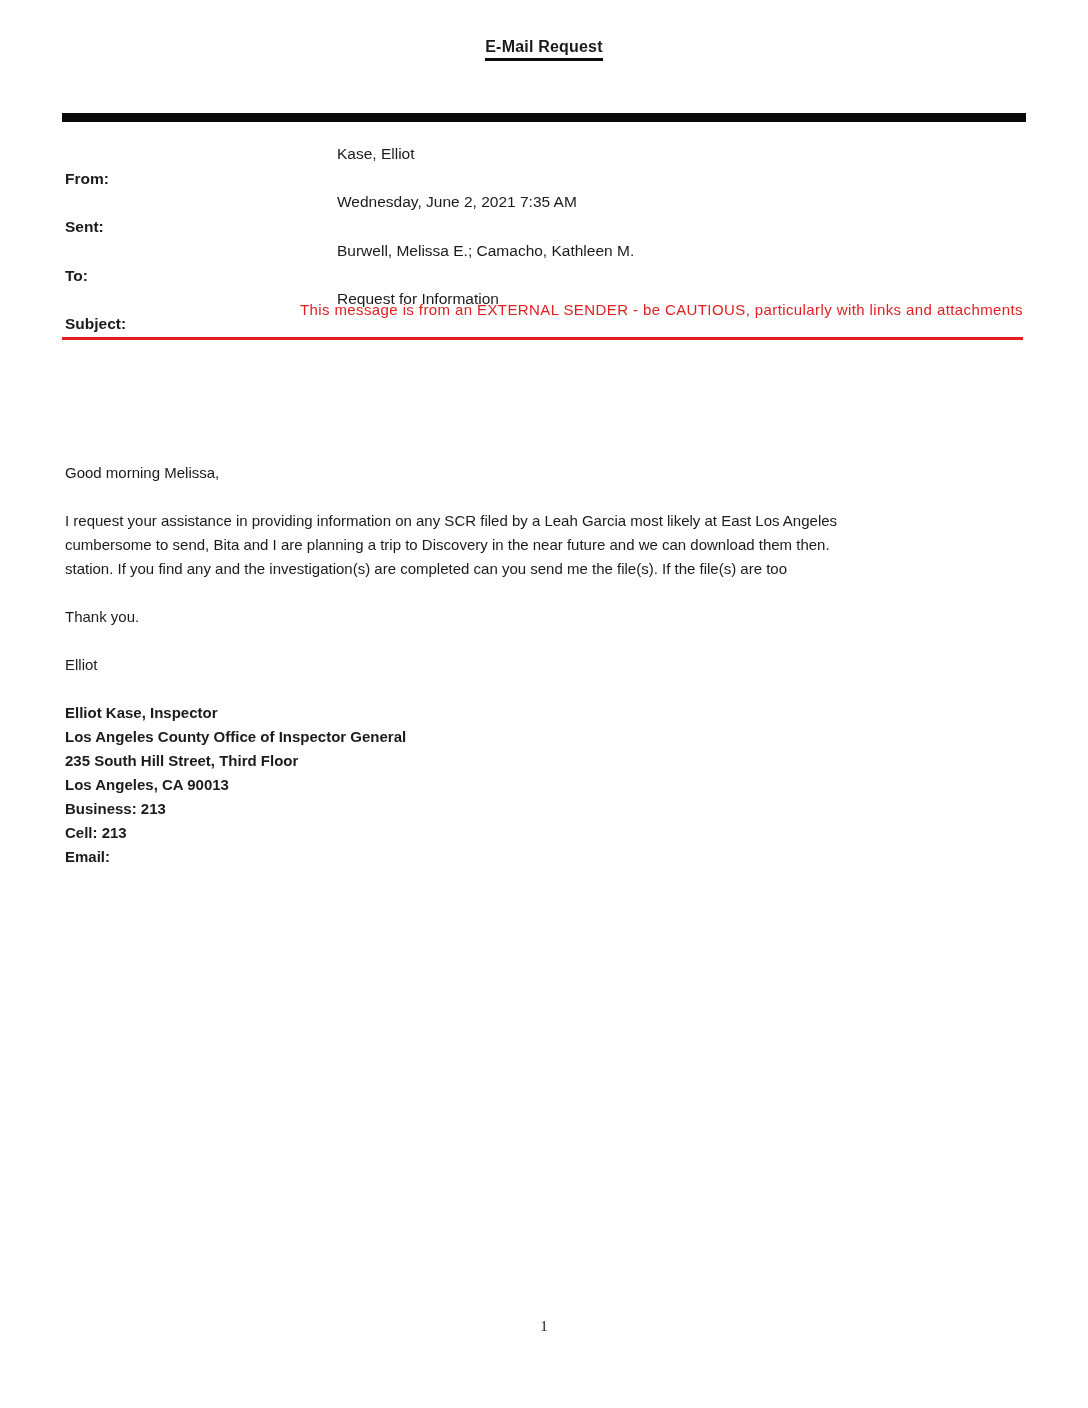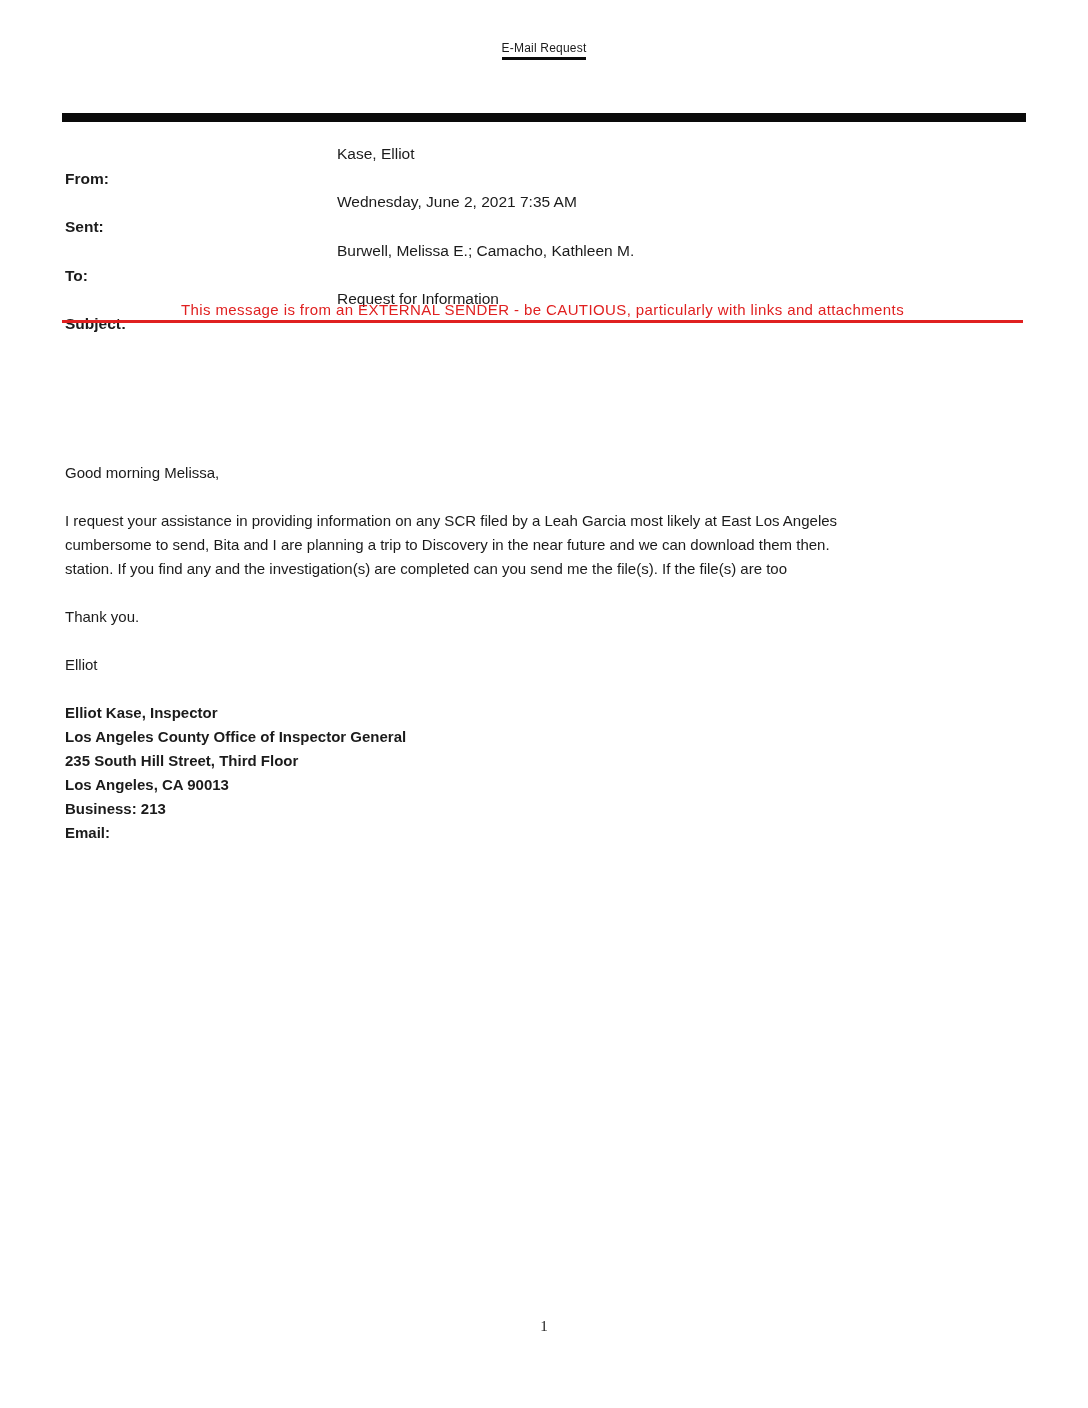--- a/index.html
+++ b/index.html
@@ -17,22 +17,22 @@
   }
   .doc-title-wrap {
     position: absolute;
     top: 38px;
     left: 0;
     width: 100%;
     text-align: center;
   }
   .doc-title {
     display: inline-block;
-    font-size: 12px;
-    font-weight: normal;
+    font-size: 16px;
+    font-weight: bold;
     letter-spacing: 0.2px;
     border-bottom: 3px solid #0a0a0a;
     padding-bottom: 2px;
   }
   .top-rule {
     position: absolute;
     top: 113px;
     left: 62px;
     width: 964px;
     height: 9px;
@@ -55,25 +55,25 @@
     margin-top: 25px;
   }
   .field-value {
     white-space: pre;
   }
   .warning {
     position: absolute;
     top: 301px;
     left: 62px;
     width: 961px;
-    text-align: center;
+    text-align: right;
     font-size: 15px;
     letter-spacing: 0.4px;
     color: var(--warning-red, #e02020);
-    padding-bottom: 2px;
+    padding-bottom: 19px;
     border-bottom: 3px solid var(--warning-red, #e02020);
   }
   .email-body {
     position: absolute;
     top: 424px;
     left: 65px;
     font-size: 15px;
     line-height: 24px;
     margin-top: 37px;
   }
@@ -134,16 +134,17 @@
   <div class="body-line"></div>
   <div class="body-line">Thank you.</div>
   <div class="body-line"></div>
   <div class="body-line">Elliot</div>
   <div class="body-line"></div>
   <div class="body-line sig">Elliot Kase, Inspector</div>
   <div class="body-line sig">Los Angeles County Office of Inspector General</div>
   <div class="body-line sig">235 South Hill Street, Third Floor</div>
   <div class="body-line sig">Los Angeles, CA 90013</div>
   <div class="body-line sig">Business: 213</div>
+  <div class="body-line sig">Cell: 213</div>
   <div class="body-line sig">Email:</div>
 </div>
 
 <div class="page-number">1</div>
 
 </body></html>

